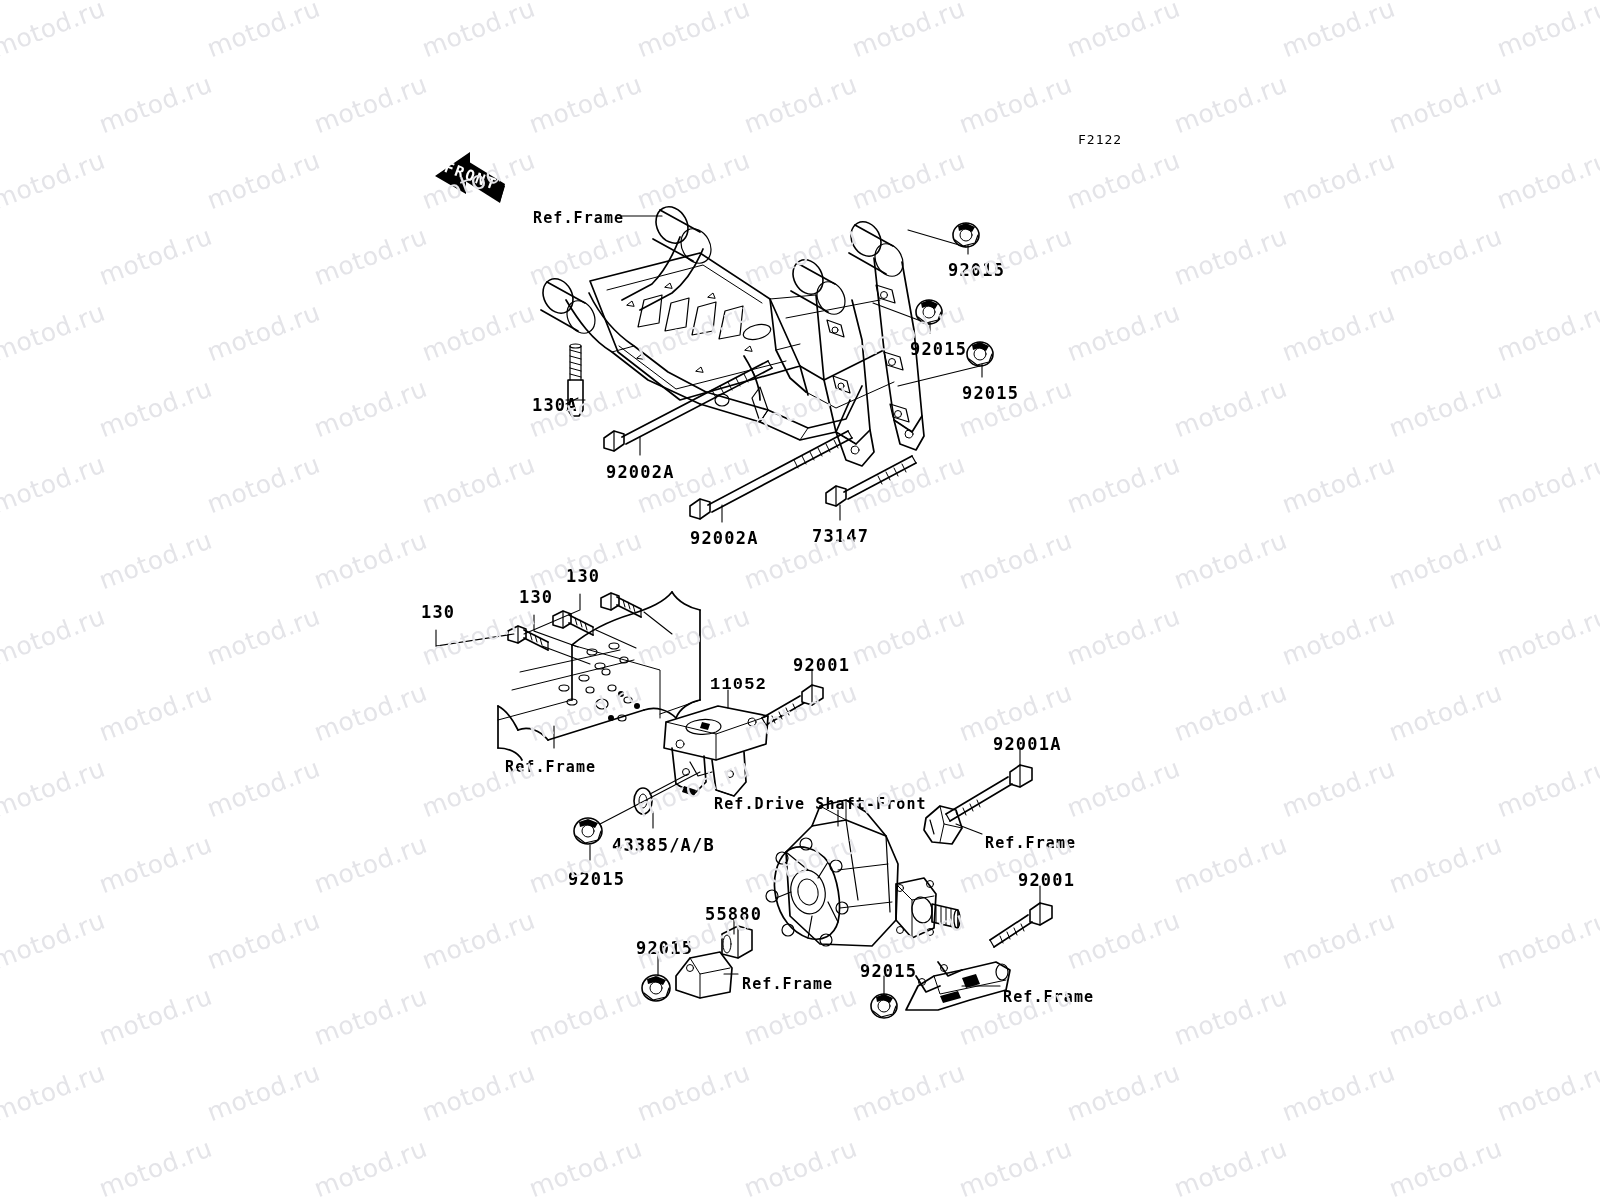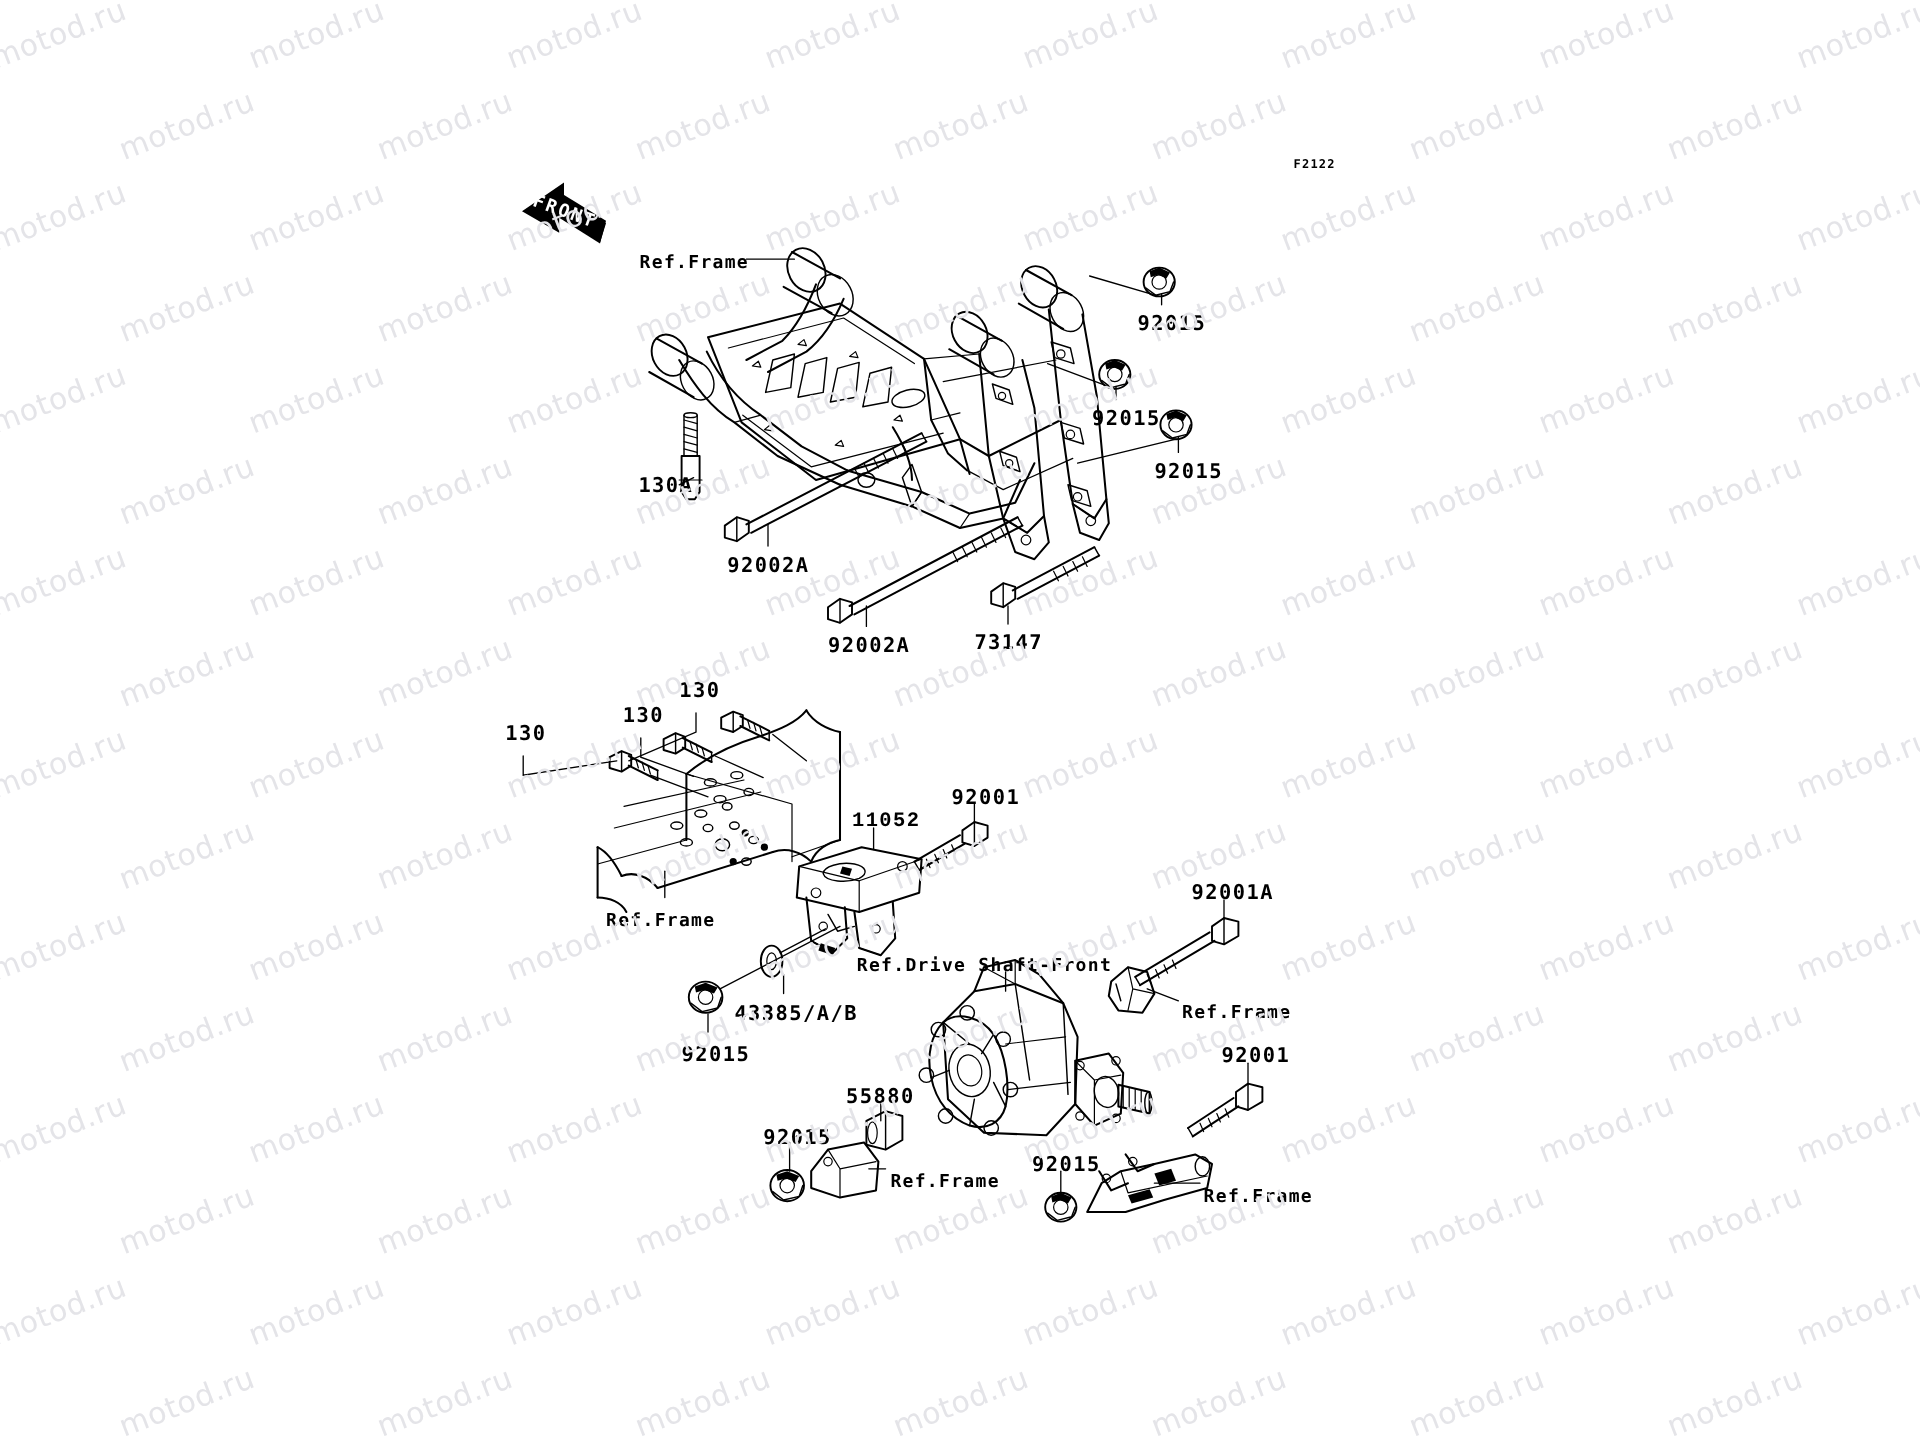--- a/index.html
+++ b/index.html
@@ -33,21 +33,21 @@
     position:absolute;z-index:30;
     font-family:"DejaVu Sans Mono","Liberation Mono",monospace;
     font-weight:bold;
     color:#000;
     white-space:nowrap;
     letter-spacing:1.2px;
     line-height:1;
   }
   .lbl.n{font-size:17px;}
   .lbl.r{font-size:15px;letter-spacing:1.1px;}
-  .lbl.code{font-size:10px;font-weight:bold;letter-spacing:1px;}
+  .lbl.code{font-size:13px;font-weight:normal;letter-spacing:1px;}
 
   
   #front-badge{position:absolute;z-index:35;left:430px;top:146px;width:80px;height:62px;}
   #front-badge .ftxt{
     position:absolute;left:18px;top:12px;
     font-family:"DejaVu Sans Mono","Liberation Mono",monospace;
     font-size:15px;font-weight:bold;color:#fff;letter-spacing:2px;
     transform:rotate(20deg);transform-origin:left top;
   }
 </style>

